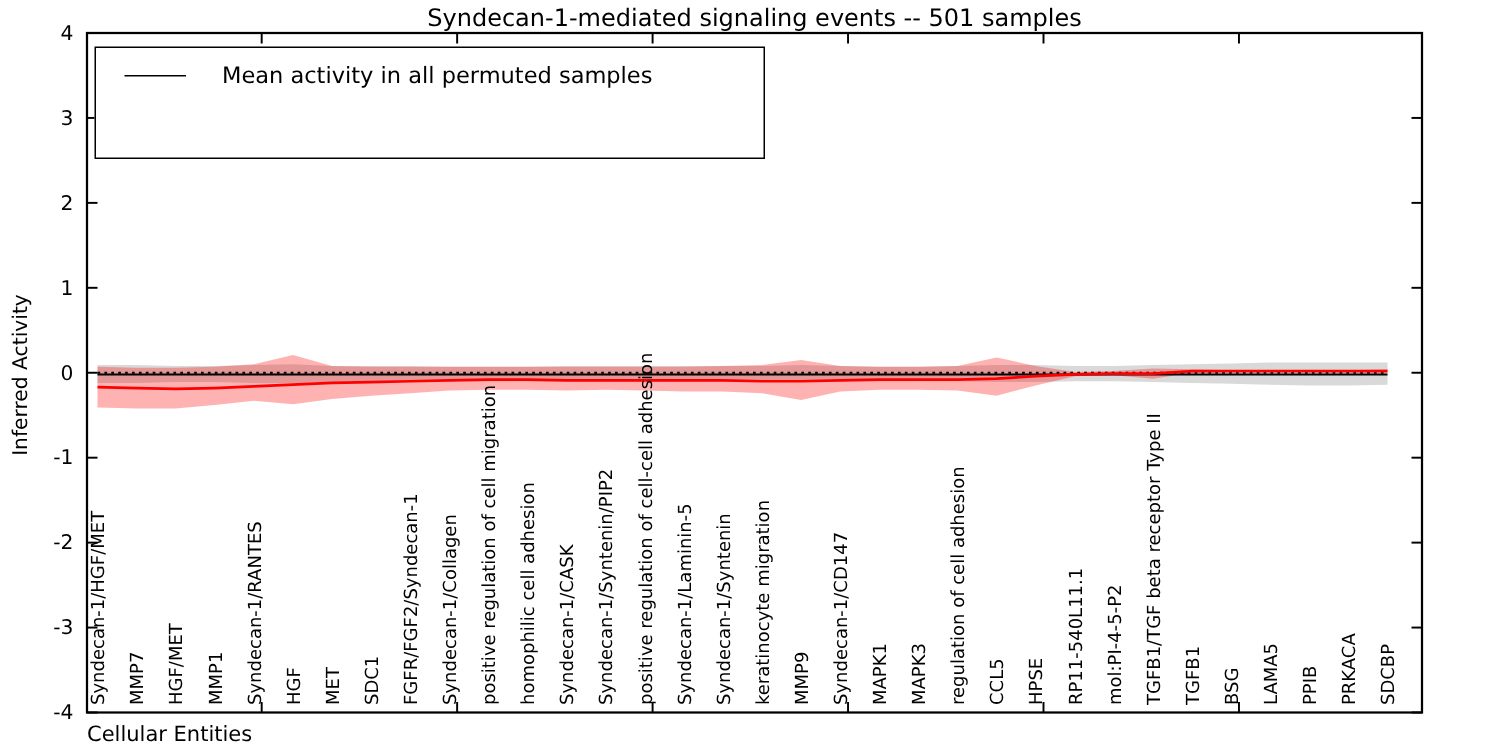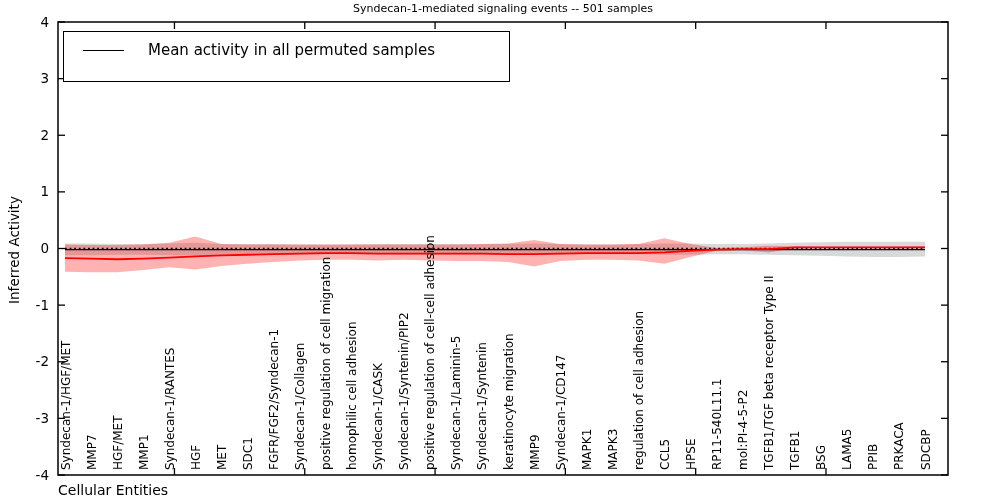--- a/index.html
+++ b/index.html
@@ -1,24 +1,24 @@
 <!DOCTYPE html>
 <html><head>
 <meta charset="utf-8">
 <style>
   html,body{margin:0;padding:0;background:#ffffff;}
   #figure{position:relative;width:1000px;height:500px;background:#ffffff;
           font-family:"DejaVu Sans","Liberation Sans",sans-serif;color:#000;overflow:hidden;}
   #chart-svg{position:absolute;left:0;top:0;}
   .title{position:absolute;left:58px;top:2px;width:890px;text-align:center;
-         font-size:11px;color:#000;}
+         font-size:16px;color:#000;}
   .xlabel{position:absolute;left:58px;top:482px;width:890px;text-align:left;font-size:14px;}
   .ylabel{position:absolute;left:14px;top:250px;transform:translate(-50%,-50%) rotate(-90deg);
           white-space:nowrap;font-size:13.5px;}
-  .legend{position:absolute;left:63px;top:31px;width:447px;height:51px;background:#fff;
+  .legend{position:absolute;left:63px;top:31px;width:447px;height:75px;background:#fff;
           border:1.6px solid #000;box-sizing:border-box;padding-top:3px;}
   .legend-row{display:flex;align-items:center;height:30px;padding-left:19px;}
   .swatch{display:inline-block;width:41px;height:0;border-top:1.7px solid #000;margin-right:24px;}
   .legend-label{font-size:15px;white-space:nowrap;}
 </style>
 </head>
 <body>
 
 <div id="figure">
   <svg id="chart-svg" width="1000" height="500">

